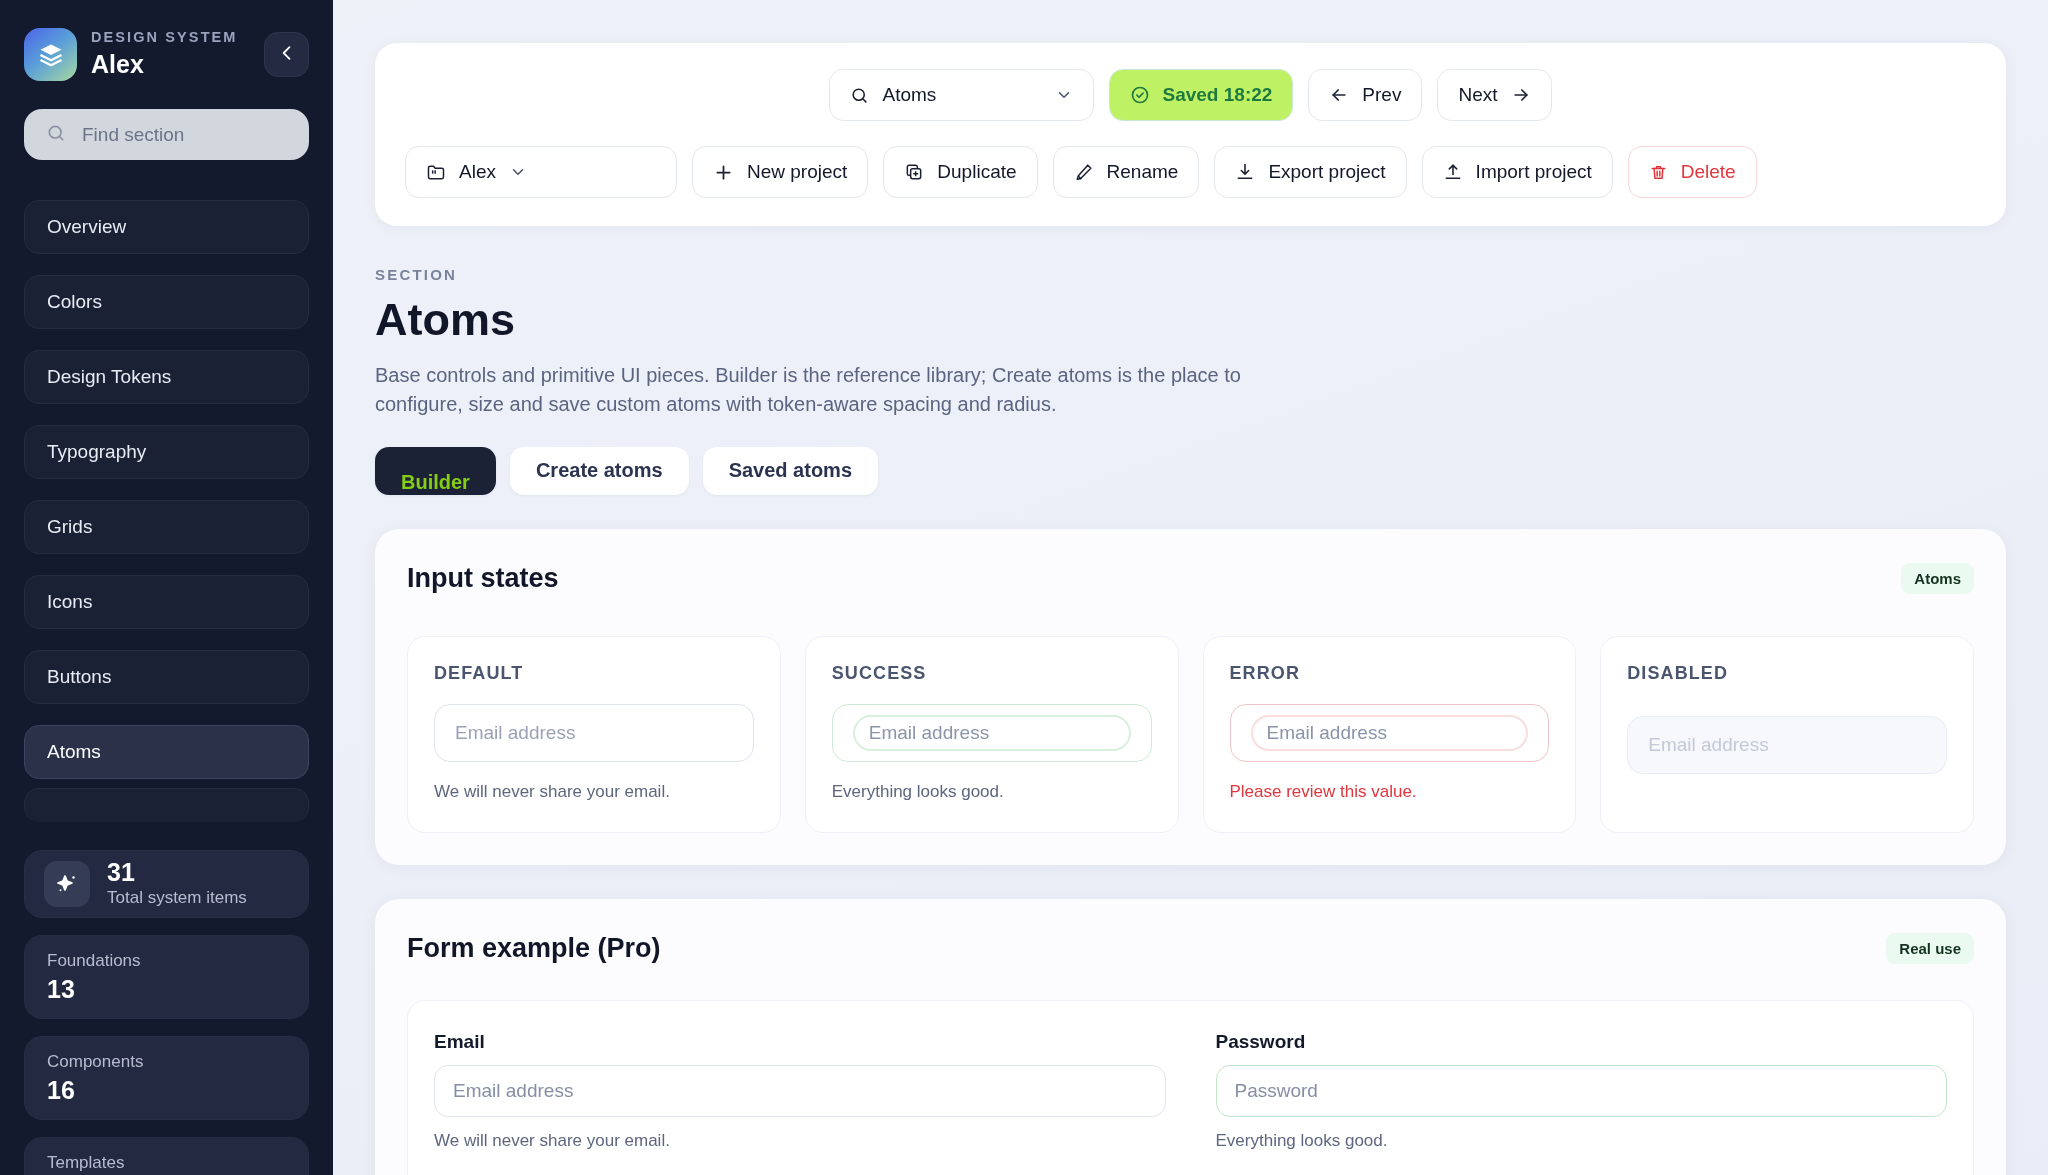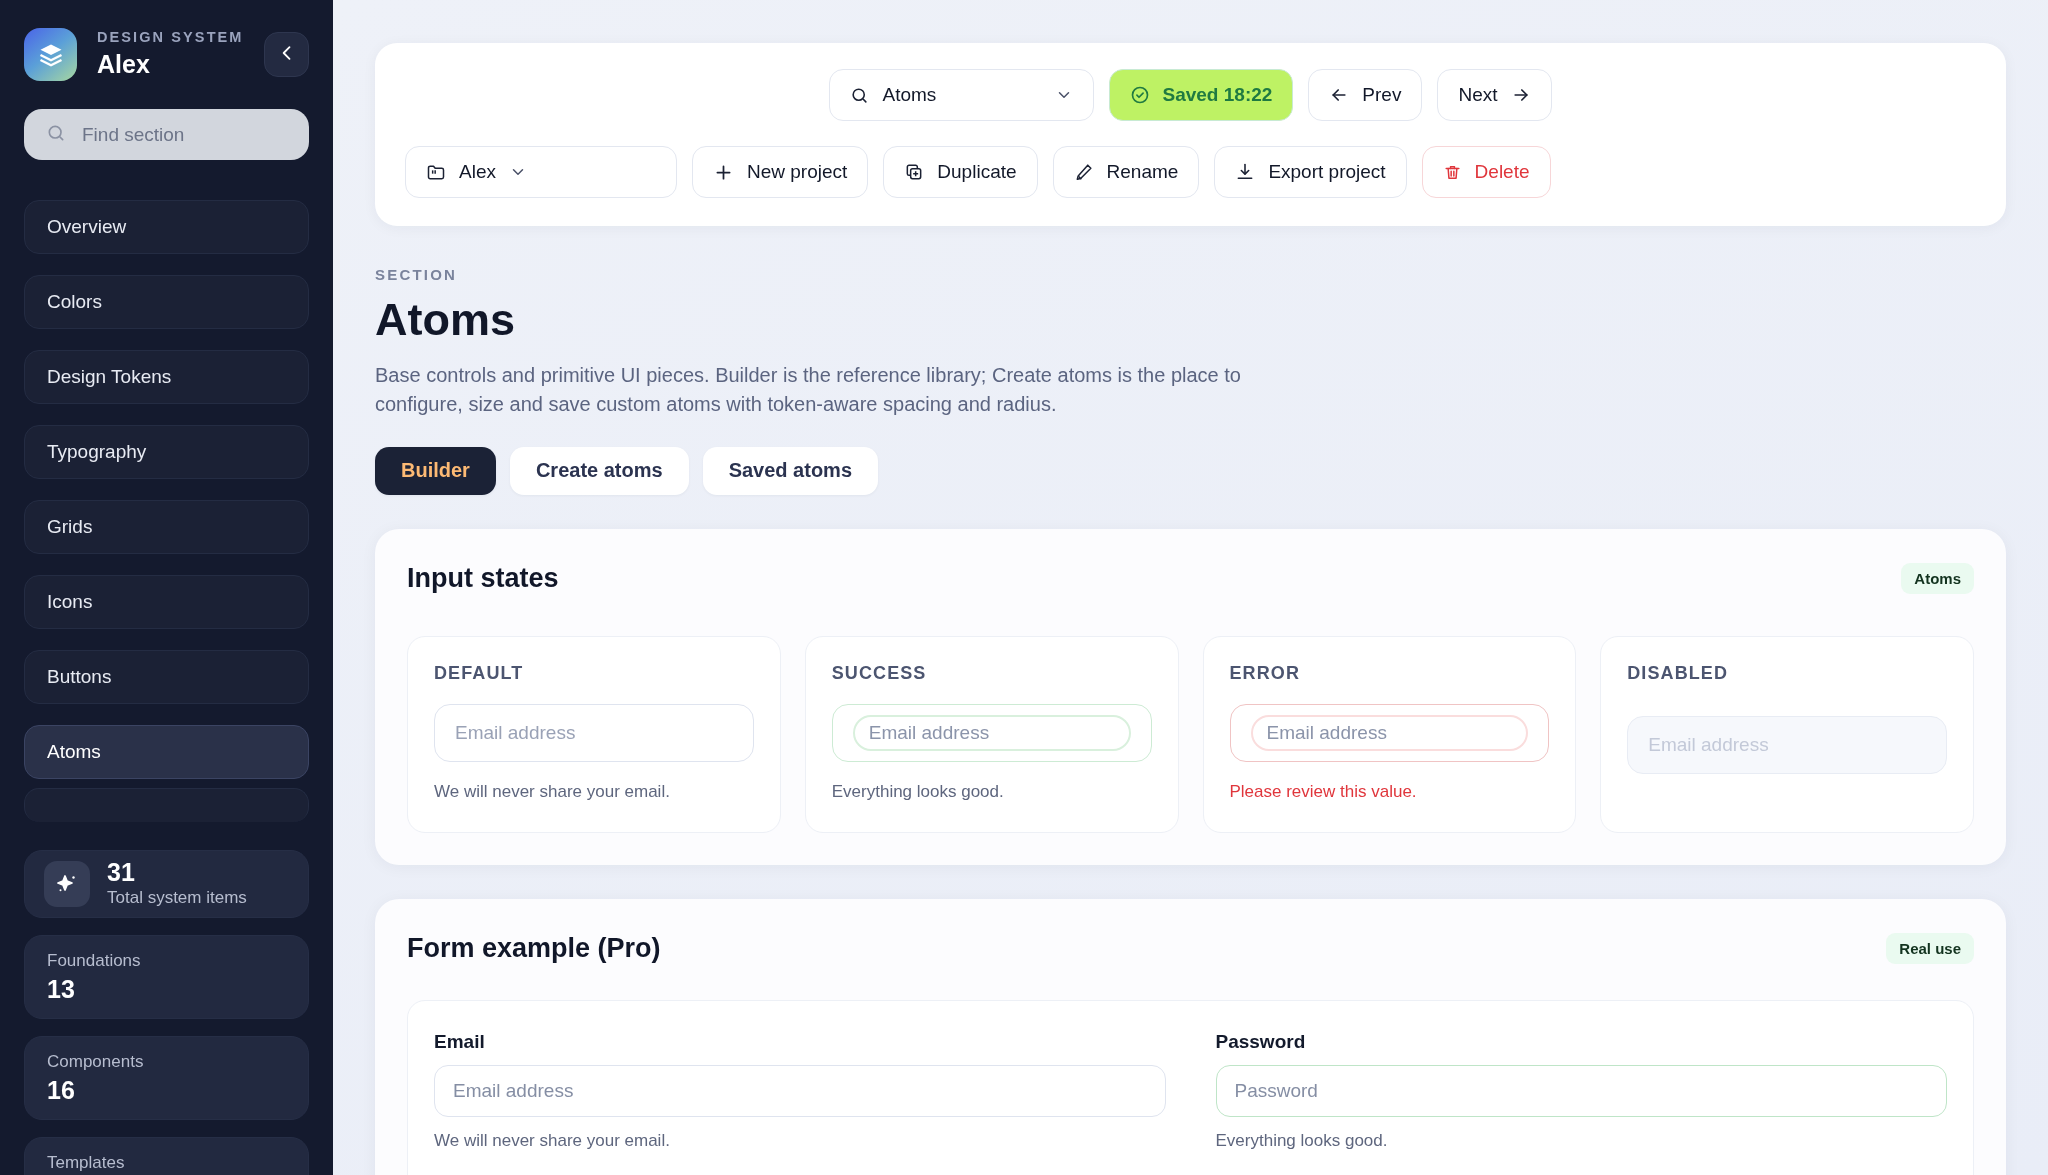--- a/index.html
+++ b/index.html
@@ -12,21 +12,21 @@
   .app{display:flex;width:2048px;height:1175px;}
 
   
   .sidebar{
     width:333px;flex:0 0 333px;height:1175px;
     background:#141a2e;
     position:relative;
     padding:0 24px;
     overflow:hidden;
   }
-  .brand-row{display:flex;align-items:center;padding-top:28px;gap:20px;}
+  .brand-row{display:flex;align-items:center;padding-top:28px;gap:14px;}
   .brand-logo{
     width:53px;height:53px;border-radius:16px;flex:0 0 53px;
     background:linear-gradient(140deg,#4a63e8 0%,#5ba0d8 48%,#a8d8a0 100%);
     display:flex;align-items:center;justify-content:center;
   }
   .brand-text{flex:1;min-width:0;}
   .brand-eyebrow{
     font-size:14.5px;letter-spacing:2.1px;color:#9aa3bd;font-weight:600;
     line-height:1.2;
   }
@@ -111,21 +111,21 @@
   .section-desc{
     margin-top:16px;font-size:20px;line-height:1.45;color:#5b6480;max-width:900px;
   }
 
   .tabs{display:flex;gap:14px;margin-top:28px;}
   .tab{
     height:48px;border-radius:14px;display:flex;align-items:center;padding:0 25px;
     font-size:20px;font-weight:700;background:#fff;color:#2b3350;cursor:pointer;
     border:1px solid transparent;box-shadow:0 1px 3px rgba(22,30,60,.05);
   }
-  .tab.active{background:#1b2236;color:#fdba74;}
+  .tab.active{background:#1b2236;color:#84cc16;align-items:flex-end;}
 
   
   .panel{
     margin-top:34px;background:#fcfcfe;border-radius:24px;
     box-shadow:0 2px 16px rgba(22,30,60,.05);
     padding:34px 32px 32px;
   }
   .panel-head{display:flex;align-items:center;justify-content:space-between;}
   .panel-title{font-size:27px;font-weight:700;color:#111729;}
   .panel-badge{
@@ -367,20 +367,30 @@
           <span class="ico">
             <svg width="20" height="20" viewBox="0 0 24 24" fill="none" stroke="#1b2133" stroke-width="1.9" stroke-linecap="round" stroke-linejoin="round">
                 <path d="M12 3v11"></path>
                 <path d="M7.6 10.2L12 14.5l4.4-4.3"></path>
                 <path d="M4 19.5h16"></path>
               </svg>
           </span>
           <span>Export project</span>
         </div>
 
+        <div class="ctrl">
+          <span class="ico">
+            <svg width="20" height="20" viewBox="0 0 24 24" fill="none" stroke="#1b2133" stroke-width="1.9" stroke-linecap="round" stroke-linejoin="round">
+                <path d="M12 15V4"></path>
+                <path d="M7.6 8.3L12 4l4.4 4.3"></path>
+                <path d="M4 19.5h16"></path>
+              </svg>
+          </span>
+          <span>Import project</span>
+        </div>
 
         <div class="ctrl danger">
           <span class="ico">
             <svg width="19" height="19" viewBox="0 0 24 24" fill="none" stroke="#e0363c" stroke-width="1.9" stroke-linecap="round" stroke-linejoin="round">
                 <path d="M4 7h16"></path>
                 <path d="M9.5 7V4.8h5V7"></path>
                 <path d="M6.5 7l1 12.2h9L17.5 7"></path>
                 <path d="M10.3 10.5v6M13.7 10.5v6"></path>
               </svg>
           </span>

